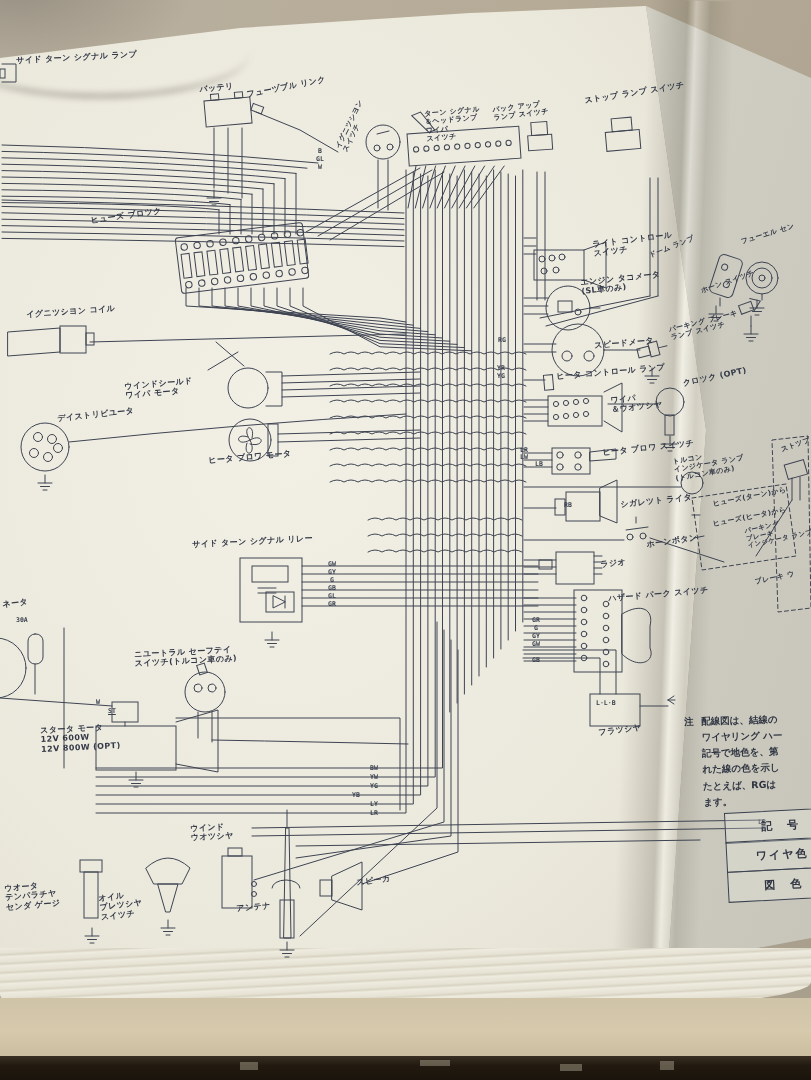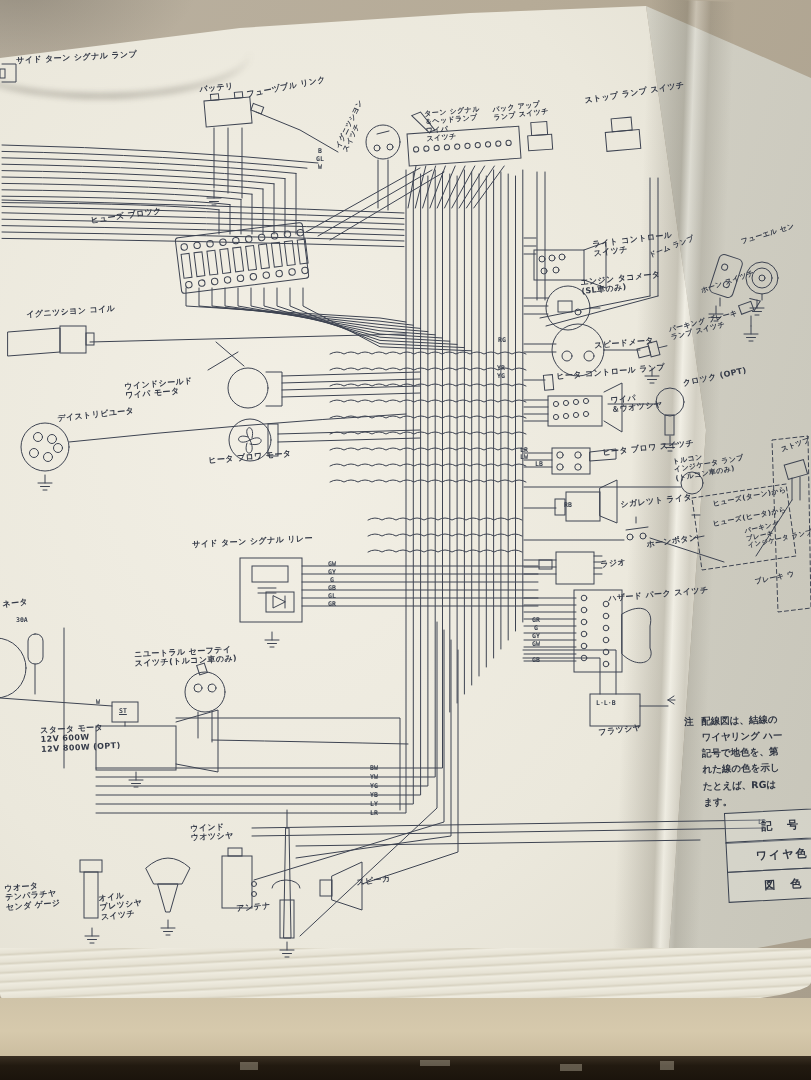--- a/index.html
+++ b/index.html
@@ -564,21 +564,21 @@
 センダ ゲージ</span>
   <span class="lbl" style="left:98px;top:894px;transform:rotate(-7deg);">オイル
 プレツシヤ
 スイツチ</span>
   <span class="lbl" style="left:236px;top:904px;transform:rotate(-5deg);">アンテナ</span>
   <span class="lbl" style="left:780px;top:446px;transform:rotate(-20deg);font-size:7px;">ストツプ</span>
 
   <div id="wire-labels">
       <span class="wl" style="left: 16px; top: 616px;">30A</span>
       <span class="wl" style="left: 96px; top: 698px;">W</span>
-      <span class="wl" style="left: 119px; top: 707px; text-decoration: underline;">ST</span>
+      <span class="wl" style="left: 108px; top: 707px; text-decoration: underline;">ST</span>
       <span class="wl" style="left: 318px; top: 147px;">B</span>
       <span class="wl" style="left: 316px; top: 155px;">GL</span>
       <span class="wl" style="left: 318px; top: 163px;">W</span>
       <span class="wl" style="left: 498px; top: 336px;">RG</span>
       <span class="wl" style="left: 497px; top: 364px;">YR</span>
       <span class="wl" style="left: 497px; top: 372px;">YG</span>
       <span class="wl" style="left: 520px; top: 446px;">LR</span>
       <span class="wl" style="left: 520px; top: 453px;">LW</span>
       <span class="wl" style="left: 535px; top: 460px;">LB</span>
       <span class="wl" style="left: 328px; top: 560px;">GW</span>
@@ -588,21 +588,21 @@
       <span class="wl" style="left: 328px; top: 592px;">GL</span>
       <span class="wl" style="left: 328px; top: 600px;">GR</span>
       <span class="wl" style="left: 532px; top: 616px;">GR</span>
       <span class="wl" style="left: 534px; top: 624px;">G</span>
       <span class="wl" style="left: 532px; top: 632px;">GY</span>
       <span class="wl" style="left: 532px; top: 640px;">GW</span>
       <span class="wl" style="left: 532px; top: 656px;">GB</span>
       <span class="wl" style="left: 370px; top: 764px;">BW</span>
       <span class="wl" style="left: 370px; top: 773px; text-align: right;">YW</span>
       <span class="wl" style="left: 370px; top: 782px;">YG</span>
-      <span class="wl" style="left: 370px; top: 791px;">YB</span>
+      <span class="wl" style="left: 352px; top: 791px;">YB</span>
       <span class="wl" style="left: 370px; top: 800px;">LY</span>
       <span class="wl" style="left: 370px; top: 809px;">LR</span>
       <span class="wl" style="left: 758px; top: 818px;">LR</span>
       <span class="wl" style="left: 544px; top: 501px; padding-left: 20px;">RB</span>
       <span class="wl" style="left: 596px; top: 699px;">L·L·B</span>
     </div>
 
   <div class="note">
     <span class="pfx">注</span>
     <div id="note-lines">

